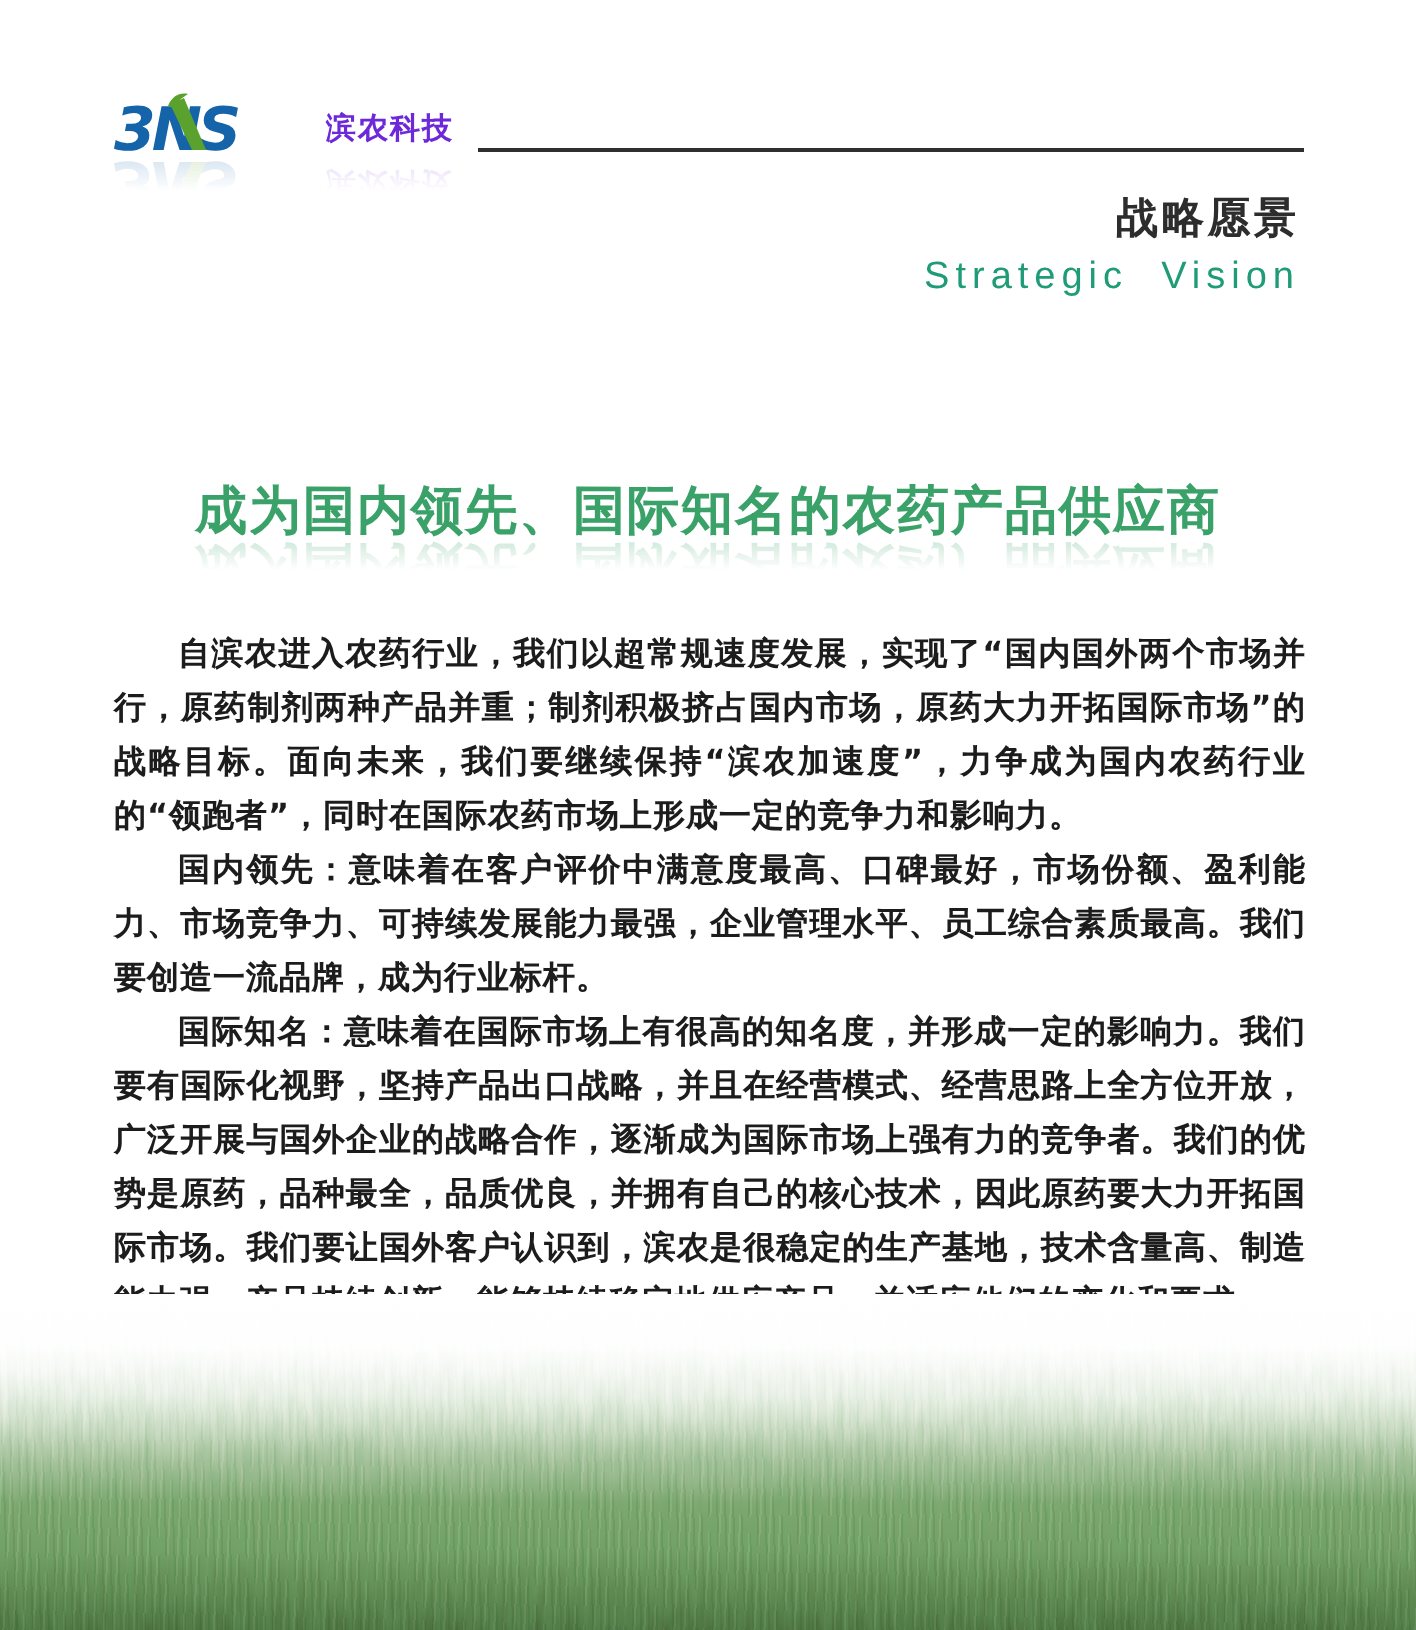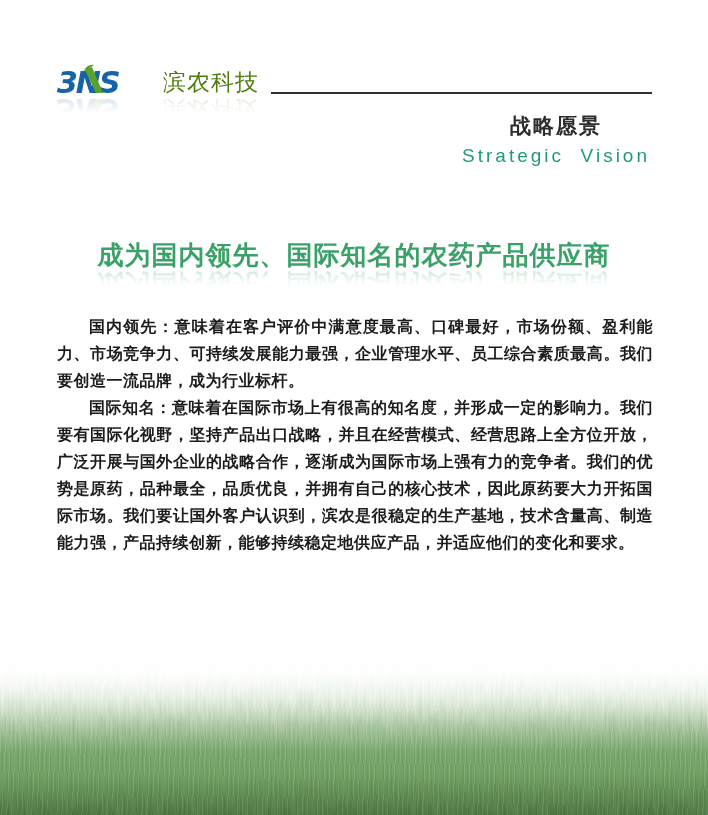--- a/index.html
+++ b/index.html
@@ -1,33 +1,33 @@
 <!DOCTYPE html>
 <html><head>
 <meta charset="utf-8">
 <style>
   * { margin:0; padding:0; box-sizing:border-box; }
   html,body { background:#ffffff; }
   body { font-family:"DejaVu Sans", sans-serif; }
   .page { position:relative; width:708px; height:815px; background:#ffffff; overflow:hidden; margin:0 auto; }
 
   
-  .header { position:absolute; left:57px; right:56px; top:64px; }
+  .header { position:absolute; left:57px; right:56px; top:46px; }
   .brand-row { display:flex; align-items:flex-end; }
   .brand-stack { position:relative; }
   .brand-main { display:flex; align-items:center; }
   .logo-mark { display:block; }
-  .brand-name { font-size:23px; font-weight:normal; color:#4d7c0f; letter-spacing:1px; margin-left:6px; white-space:nowrap; }
+  .brand-name { font-size:15px; font-weight:bold; color:#6d28d9; letter-spacing:1px; margin-left:6px; white-space:nowrap; }
   .brand-reflect { position:absolute; left:0; top:100%; margin-top:-8px; transform:scaleY(-1); opacity:0.22;
     -webkit-mask-image:linear-gradient(to top, black 0%, transparent 60%);
             mask-image:linear-gradient(to top, black 0%, transparent 60%); }
   .header-rule { flex:1; height:2px; background:#2f2f2f; margin-left:12px; margin-bottom:6px; }
 
   
-  .vision { position:absolute; right:58px; top:112px; text-align:center; }
+  .vision { position:absolute; right:58px; top:95px; text-align:right; }
   .vision-zh { font-size:21px; font-weight:bold; color:#2d2d2d; letter-spacing:2px; }
   .vision-en { margin-top:5px; font-family:Liberation Sans, sans-serif; font-size:19px; color:#1f9c77; letter-spacing:3px; white-space:pre; }
 
   
   .headline-wrap { position:absolute; left:0; right:0; top:238px; text-align:center; }
   .headline { font-size:26px; font-weight:bold; color:#3aa269; letter-spacing:1px; }
   .headline-reflect { transform:scaleY(-1); margin-top:-7px; opacity:0.30; color:#3aa269; font-size:26px; font-weight:bold; letter-spacing:1px;
     -webkit-mask-image:linear-gradient(to top, black 0%, transparent 55%);
             mask-image:linear-gradient(to top, black 0%, transparent 55%); }
 
@@ -82,20 +82,21 @@
     <div class="vision-zh">战略愿景</div>
     <div class="vision-en">Strategic  Vision</div>
   </section>
 
   <div class="headline-wrap">
     <div class="headline">成为国内领先、国际知名的农药产品供应商</div>
     <div class="headline-reflect" aria-hidden="true">成为国内领先、国际知名的农药产品供应商</div>
   </div>
 
   <main class="body-text">
+    <p>自滨农进入农药行业，我们以超常规速度发展，实现了“国内国外两个市场并行，原药制剂两种产品并重；制剂积极挤占国内市场，原药大力开拓国际市场”的战略目标。面向未来，我们要继续保持“滨农加速度”，力争成为国内农药行业的“领跑者”，同时在国际农药市场上形成一定的竞争力和影响力。</p>
     <p>国内领先：意味着在客户评价中满意度最高、口碑最好，市场份额、盈利能力、市场竞争力、可持续发展能力最强，企业管理水平、员工综合素质最高。我们要创造一流品牌，成为行业标杆。</p>
     <p>国际知名：意味着在国际市场上有很高的知名度，并形成一定的影响力。我们要有国际化视野，坚持产品出口战略，并且在经营模式、经营思路上全方位开放，广泛开展与国外企业的战略合作，逐渐成为国际市场上强有力的竞争者。我们的优势是原药，品种最全，品质优良，并拥有自己的核心技术，因此原药要大力开拓国际市场。我们要让国外客户认识到，滨农是很稳定的生产基地，技术含量高、制造能力强，产品持续创新，能够持续稳定地供应产品，并适应他们的变化和要求。</p>
   </main>
 
   <footer class="grass">
     <svg class="grass-noise" xmlns="http://www.w3.org/2000/svg" width="708" height="168" preserveAspectRatio="none">
       <defs>
         <filter id="gn" x="0" y="0" width="100%" height="100%">
           <feTurbulence type="fractalNoise" baseFrequency="0.22 0.045" numOctaves="3" seed="11"></feTurbulence>
           <feColorMatrix type="matrix" values="0 0 0 0 0.16  0 0 0 0 0.38  0 0 0 0 0.14  0 0 0 0.9 -0.18"></feColorMatrix>

